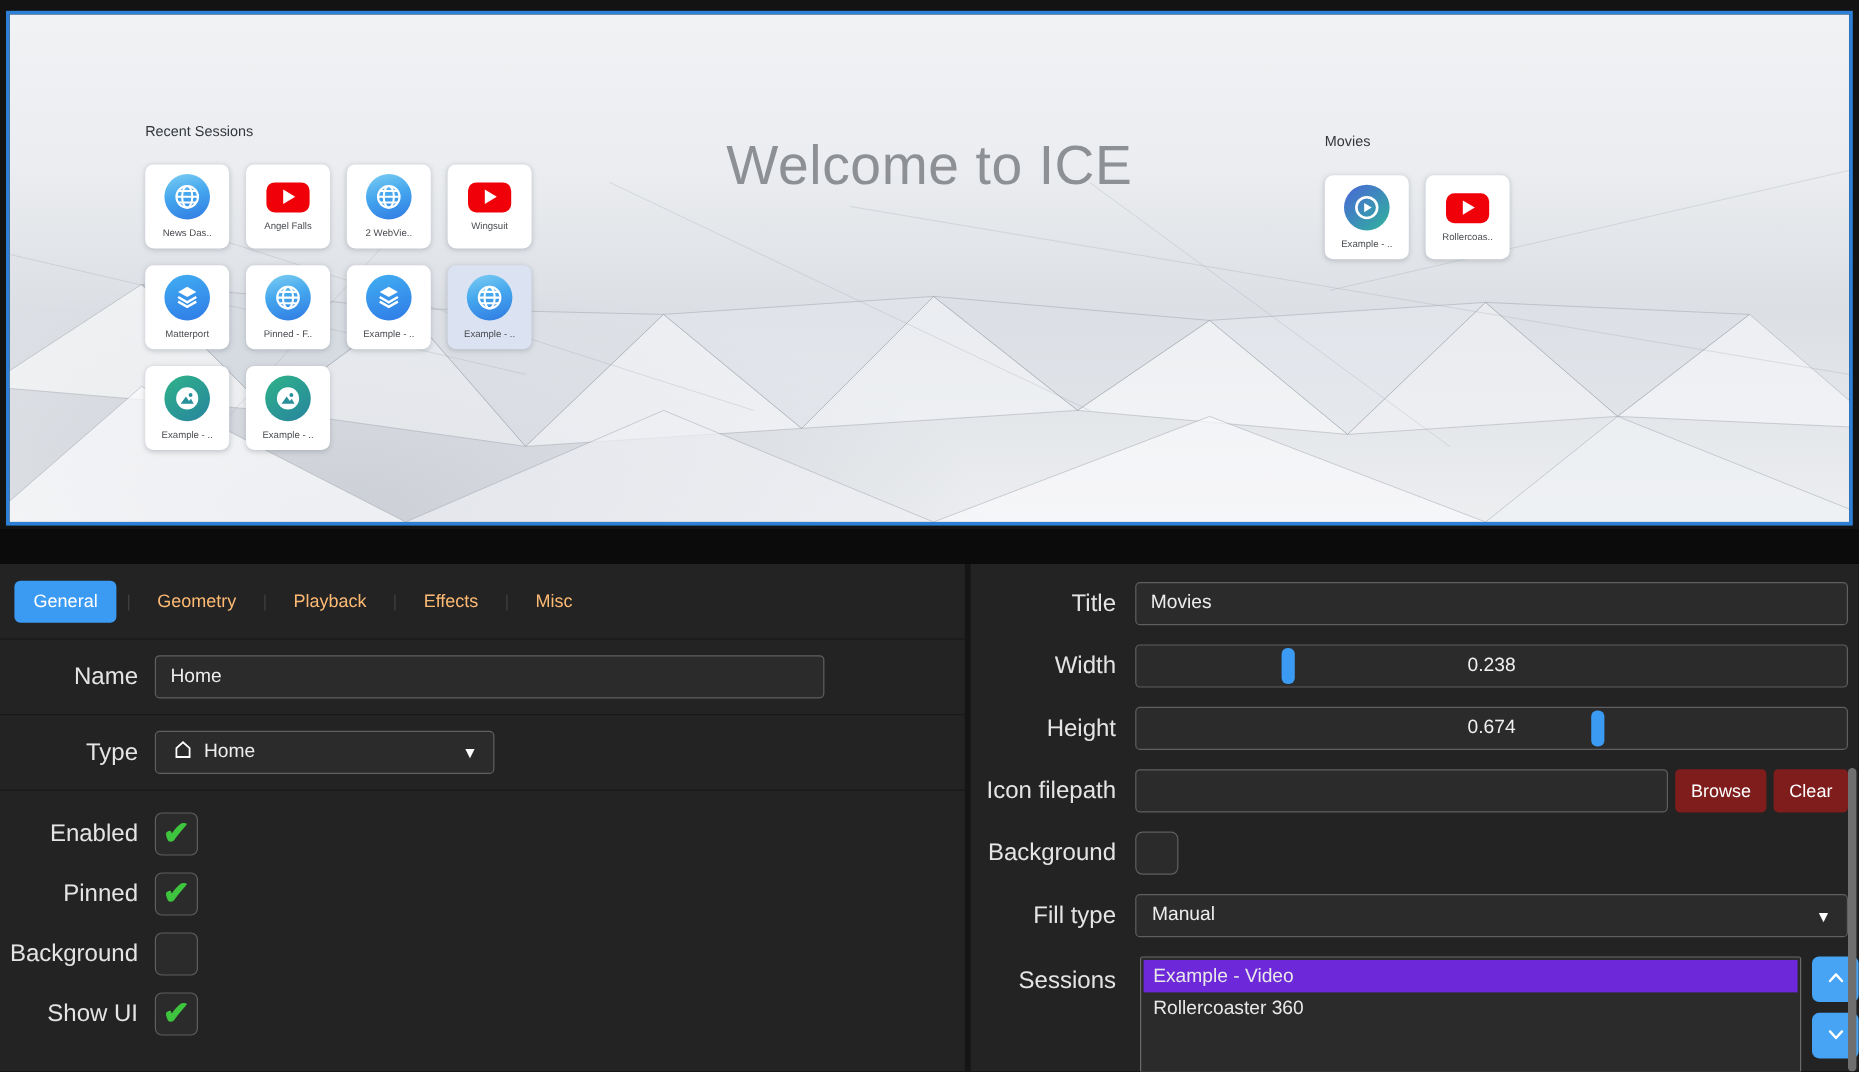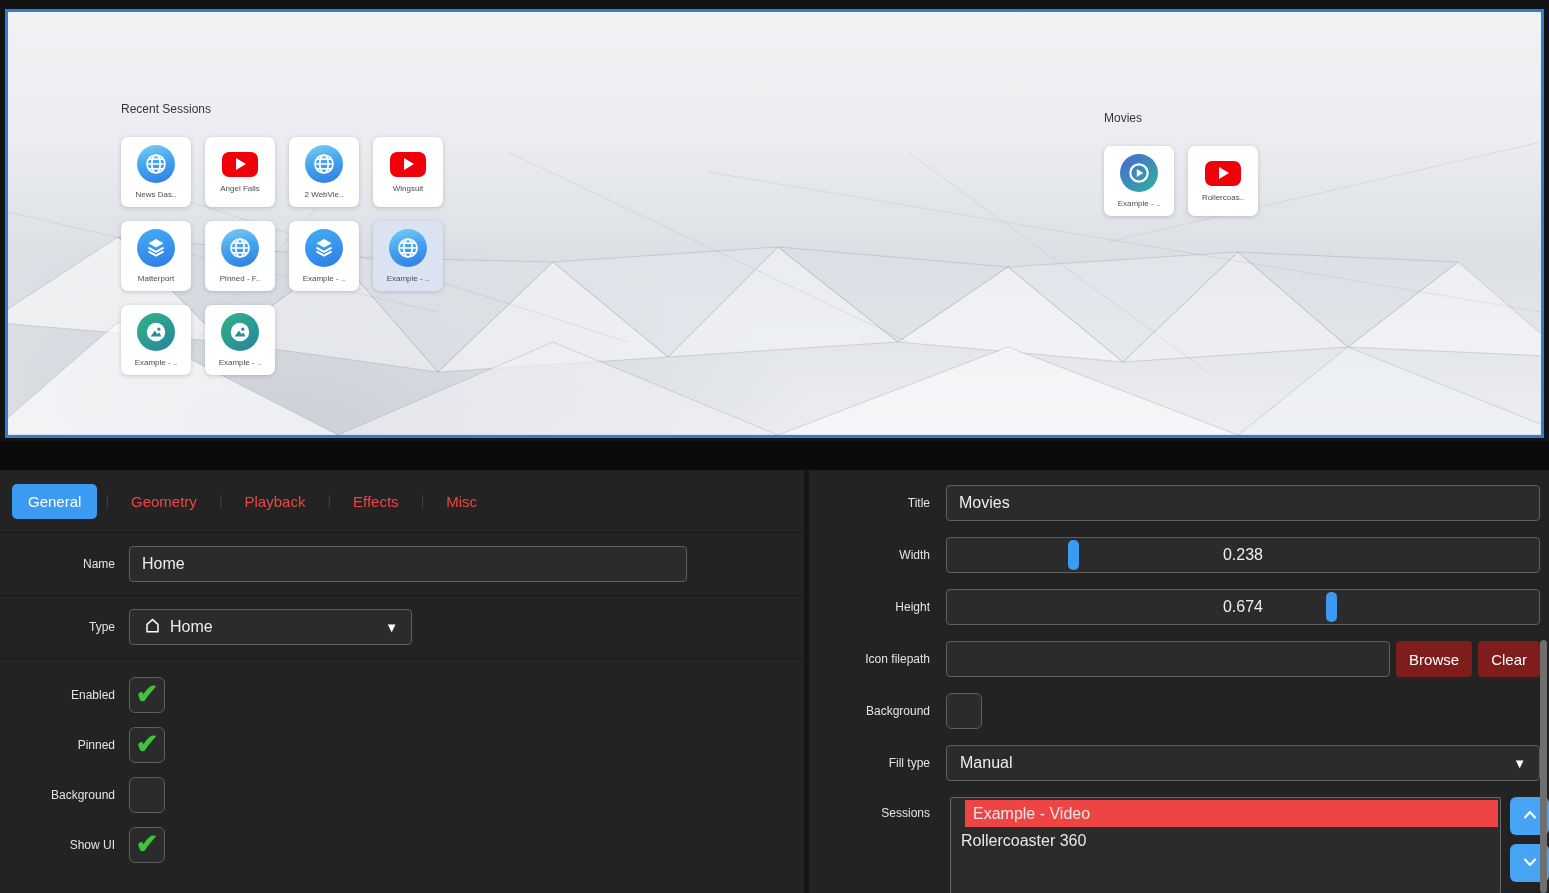--- a/index.html
+++ b/index.html
@@ -61,26 +61,26 @@
   
   .mid-strip { position:absolute; top:441px; left:0; width:100%; height:29px; background:#0b0b0b; }
 
   
   .bottom { position:absolute; top:470px; left:0; width:100%; height:423px; display:flex; }
   .left-panel { width:886px; background:#232323; border-right:5px solid #151515; }
   .right-panel { flex:1; background:#232323; position:relative; padding-top:15px; }
 
   
   .tabs { height:63px; display:flex; align-items:center; padding-left:12px; border-bottom:1px solid #191919; }
-  .tab { font-size:15px; color:#ef4444; padding:9px 22px; cursor:pointer; border-radius:5px; }
+  .tab { font-size:15px; color:#fdba74; padding:9px 22px; cursor:pointer; border-radius:5px; }
   .tab.active { background:#3b9af2; color:#fff; padding:9px 16px; margin-right:8px; }
   .tab-sep { color:#3f3f3f; font-size:14px; }
 
   
-  .field-label { font-size:12px; color:#e4e4e4; text-align:right; flex:0 0 auto; }
+  .field-label { font-size:20px; color:#e4e4e4; text-align:right; flex:0 0 auto; }
   .text-input, .select, .slider, .listbox {
     background:#2b2b2b; border:1px solid #5f5f5f; border-radius:4px; color:#ededed;
   }
   .text-input { height:36px; font-size:16px; padding:0 12px; font-family:"Liberation Sans",sans-serif; outline:none; }
 
   .form-row { display:flex; align-items:center; height:63px; border-bottom:1px solid #191919; }
   .form-row .field-label { width:115px; margin-right:14px; }
   .check-row { display:flex; align-items:center; height:50px; }
   .check-row .field-label { width:115px; margin-right:14px; }
   .check-rows { padding-top:11px; }
@@ -109,21 +109,21 @@
   .filepath-ctl .text-input { flex:1; min-width:0; }
   .btn {
     height:36px; background:#7f1d1d; border:none; border-radius:4px; color:#fff;
     font-size:15px; padding:0 13px; cursor:pointer; font-family:"Liberation Sans",sans-serif;
   }
 
   .sessions-row { align-items:flex-start;border-radius:30px; }
   .sessions-row .field-label { margin-top:9px; }
   .listbox { width:551px; height:97px; border-color:#6a6a6a; border-radius:2px; padding:2px; overflow:hidden; }
   .list-item { height:27px; display:flex; align-items:center; padding-left:8px; font-size:16px; color:#e8e8e8; cursor:pointer; }
-  .list-item.selected { background:#ef4444;margin-left:12px; }
+  .list-item.selected { background:#6d28d9; }
   .arrow-col { display:flex; flex-direction:column; gap:9px; margin-left:9px; }
   .arrow-btn {
     width:39px; height:38px; background:#47a4f5; border:none; border-radius:6px;
     display:flex; align-items:center; justify-content:center; cursor:pointer;
   }
 
   .scrollbar-thumb {
     position:absolute; right:2px; top:640px; width:7px; height:253px;
     background:#6f6f6f; border-radius:4px; z-index:10; cursor:pointer;
   }
@@ -156,20 +156,21 @@
       <path d="M0 200 L430 300"></path>
       <path d="M120 170 L620 330"></path>
       <path d="M350 150 L160 360"></path>
       <path d="M700 160 L1533 300"></path>
       <path d="M1100 230 L1533 130"></path>
       <path d="M900 140 L1200 360"></path>
       <path d="M500 140 L900 330"></path>
     </g>
   </svg>
 
+  <div class="welcome-title">Welcome to ICE</div>
 
   <div class="tile-group group-recent">
     <div class="group-heading">Recent Sessions</div>
     <div class="tile-grid">
 
       <div class="tile">
         <span class="cicon ic-globe">
             <svg width="26" height="26" viewBox="0 0 24 24" fill="none" stroke="#fff" stroke-width="1.6">
               <circle cx="12" cy="12" r="8.3"></circle>
               <ellipse cx="12" cy="12" rx="3.9" ry="8.3"></ellipse>

